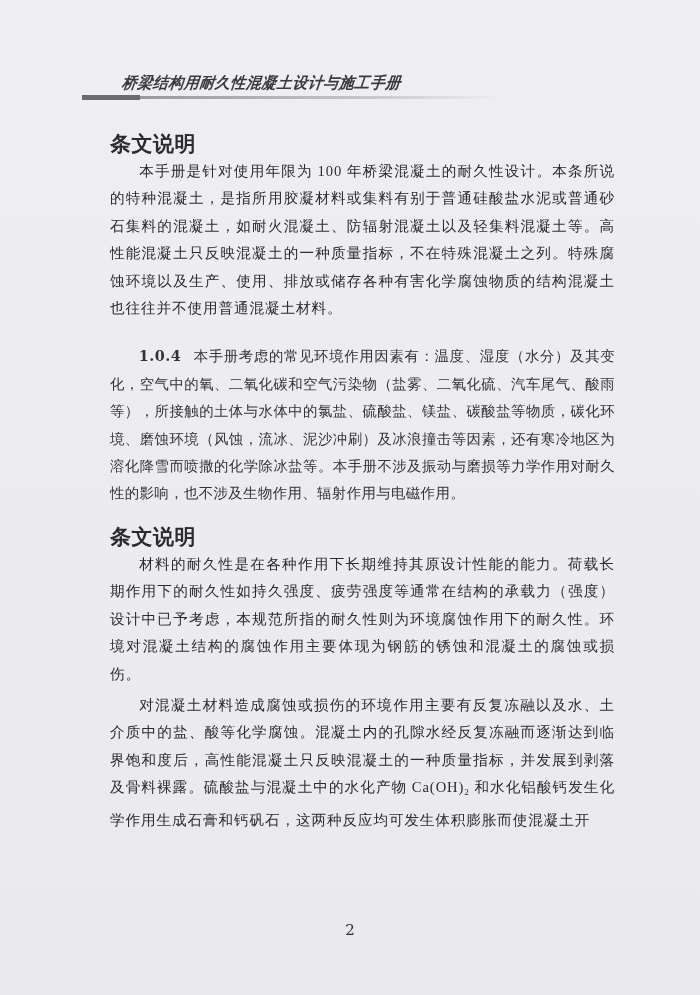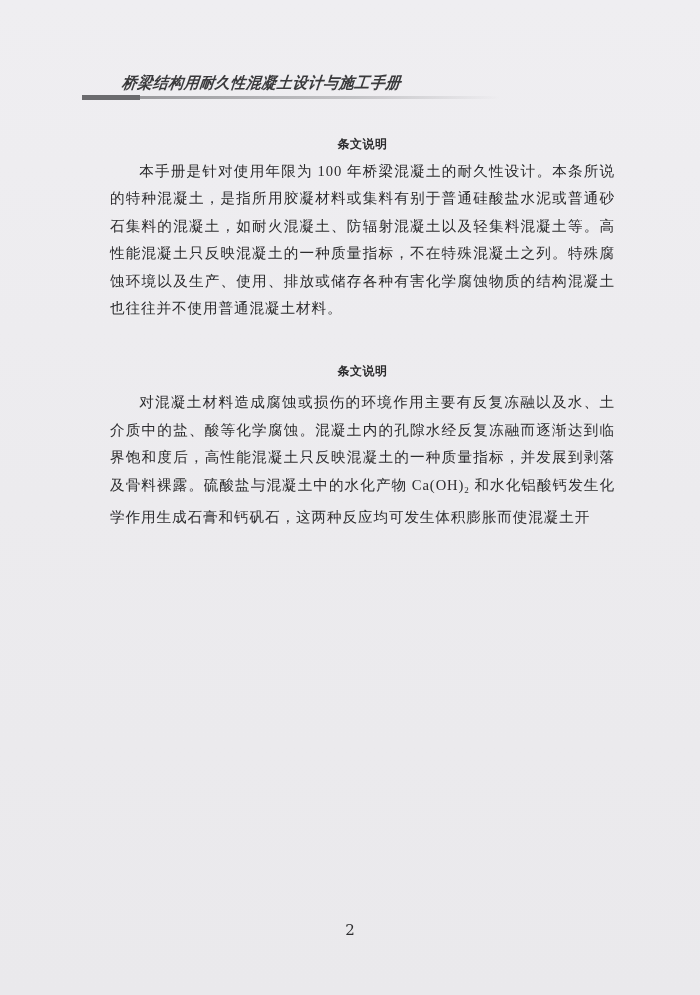--- a/index.html
+++ b/index.html
@@ -59,26 +59,25 @@
     }
     .content {
       position: absolute;
       left: 110px;
       top: 133px;
       width: 505px;
     }
     .section-label {
       font-family: "DejaVu Sans", "Liberation Sans", sans-serif;
       font-weight: bold;
-      font-size: 12px;
+      font-size: 21px;
       line-height: 22px;
       color: #2b2b2d;
       margin: 0 0 3px 0;
       letter-spacing: 0.5px;
-      text-align: center;
     }
     .para {
       font-size: 14.6px;
       line-height: 27.4px;
       text-align: justify;
       text-indent: 2em;
       margin: 0;
       letter-spacing: 0.9px;
       color: #2c2c2e;
       font-family: Liberation Serif, serif;
@@ -121,24 +120,26 @@
     <div class="rule-light"></div>
   </div>
 
   <div class="content">
 
     <div class="section-label">条文说明</div>
     <p class="para">本手册是针对使用年限为 100 年桥梁混凝土的耐久性设计。本条所说的特种混凝土，是指所用胶凝材料或集料有别于普通硅酸盐水泥或普通砂石集料的混凝土，如耐火混凝土、防辐射混凝土以及轻集料混凝土等。高性能混凝土只反映混凝土的一种质量指标，不在特殊混凝土之列。特殊腐蚀环境以及生产、使用、排放或储存各种有害化学腐蚀物质的结构混凝土也往往并不使用普通混凝土材料。</p>
 
     <div class="gap-lg"></div>
 
+    <p class="para sans"><span class="clause-no">1.0.4</span><span>本手册考虑的常见环境作用因素有：温度、湿度（水分）及其变化，空气中的氧、二氧化碳和空气污染物（盐雾、二氧化硫、汽车尾气、酸雨等），所接触的土体与水体中的氯盐、硫酸盐、镁盐、碳酸盐等物质，碳化环境、磨蚀环境（风蚀，流冰、泥沙冲刷）及冰浪撞击等因素，还有寒冷地区为溶化降雪而喷撒的化学除冰盐等。本手册不涉及振动与磨损等力学作用对耐久性的影响，也不涉及生物作用、辐射作用与电磁作用。</span></p>
 
     <div class="gap-md"></div>
 
     <div class="section-label">条文说明</div>
+    <p class="para">材料的耐久性是在各种作用下长期维持其原设计性能的能力。荷载长期作用下的耐久性如持久强度、疲劳强度等通常在结构的承载力（强度）设计中已予考虑，本规范所指的耐久性则为环境腐蚀作用下的耐久性。环境对混凝土结构的腐蚀作用主要体现为钢筋的锈蚀和混凝土的腐蚀或损伤。</p>
     <div class="gap-sm"></div>
     <div class="gap-sm"></div>
     <p class="para"><span>对混凝土材料造成腐蚀或损伤的环境作用主要有反复冻融以及水、土介质中的盐、酸等化学腐蚀。混凝土内的孔隙水经反复冻融而逐渐达到临界饱和度后，高性能混凝土只反映混凝土的一种质量指标，并发展到剥落及骨料裸露。硫酸盐与混凝土中的水化产物 Ca(OH)</span><sub>2</sub><span> 和水化铝酸钙发生化学作用生成石膏和钙矾石，这两种反应均可发生体积膨胀而使混凝土开</span></p>
 
   </div>
 
   <div class="page-number">2</div>
 
 </div>
 

